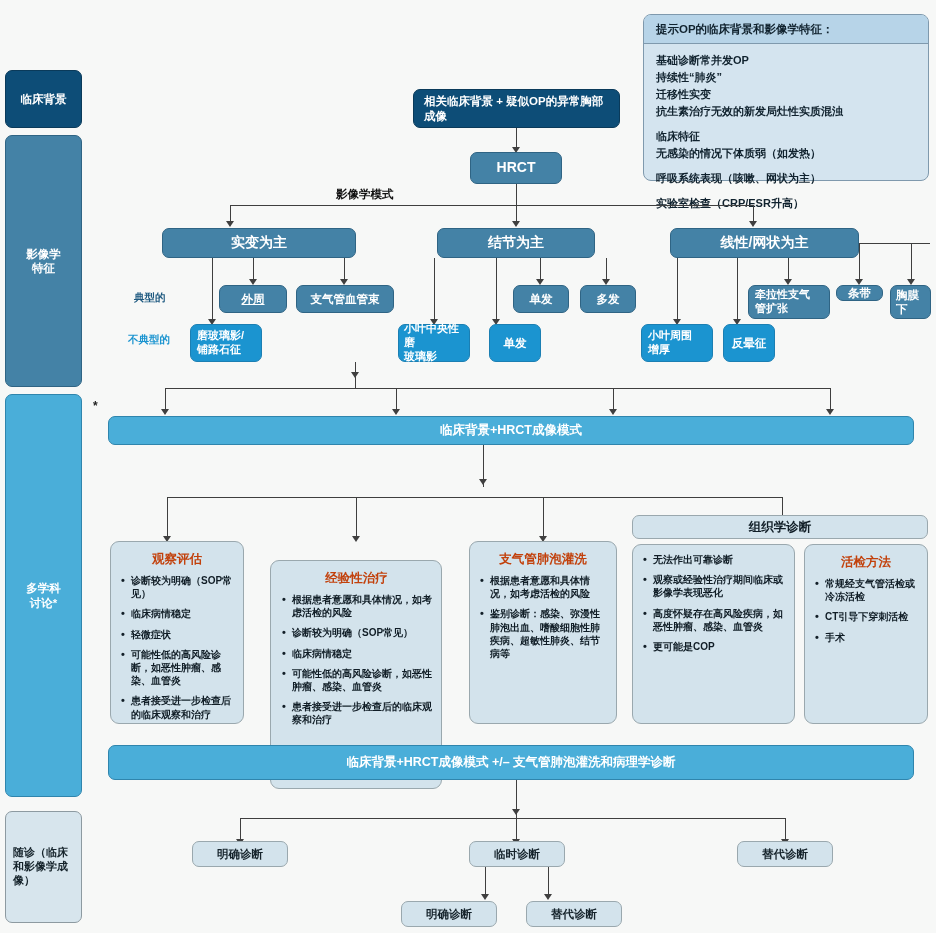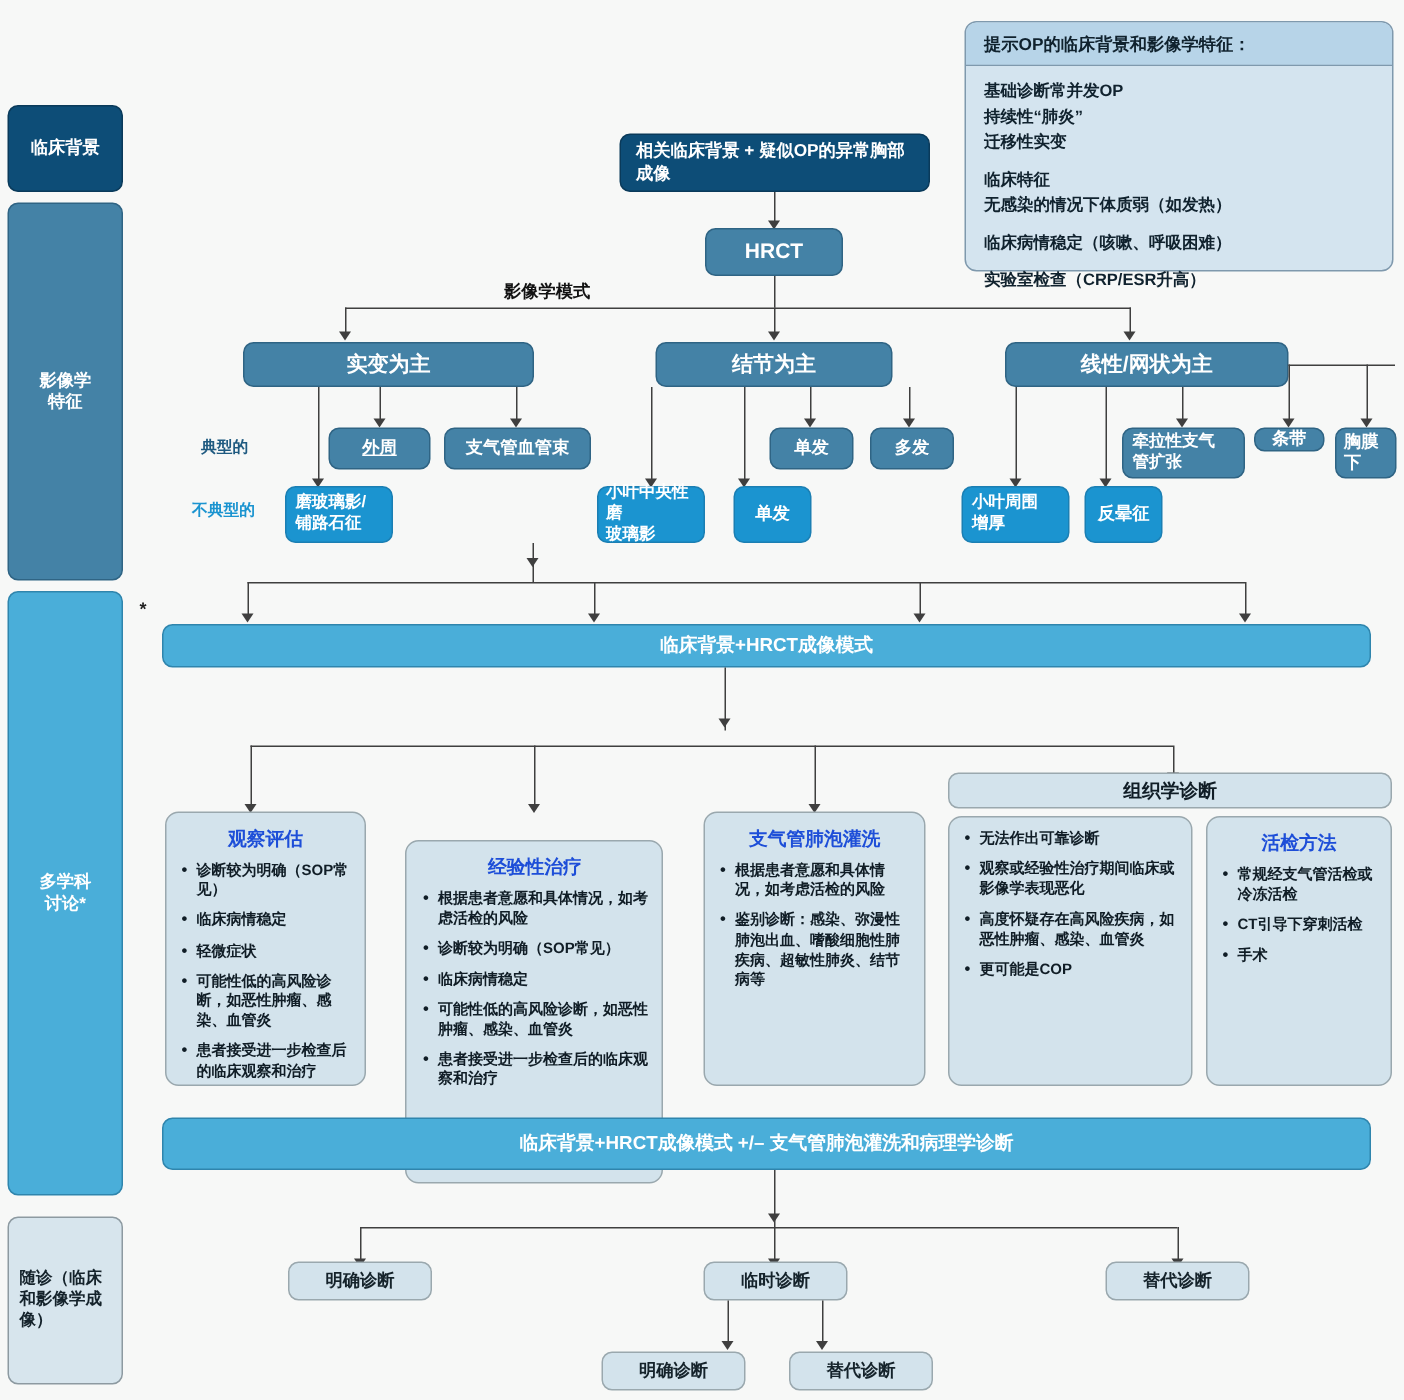--- a/index.html
+++ b/index.html
@@ -27,21 +27,21 @@
   .legend{position:absolute;box-sizing:border-box;background:#d4e4ef;border:1px solid #7f99ad;border-radius:8px;}
   .legend-head{box-sizing:border-box;background:#b7d4e8;border-bottom:1px solid #7f99ad;
                border-radius:7px 7px 0 0;font-weight:bold;font-size:11.5px;color:#10222e;
                padding:7px 10px 6px 12px;}
   .legend-body{padding:9px 12px 8px 12px;font-size:11px;color:#10222e;font-weight:bold;}
   .legend-body .ln{margin:0 0 2px 0;}
   .legend-body .gap{height:8px;}
 
   .panel{position:absolute;box-sizing:border-box;background:#d3e3ec;border:1px solid #9aa8ae;border-radius:9px;
          padding:8px 9px 8px 9px;}
-  .panel h4{margin:1px 0 6px 0;font-size:12.5px;text-align:center;font-weight:bold;color:#1d4ed8;}
+  .panel h4{margin:1px 0 6px 0;font-size:12.5px;text-align:center;font-weight:bold;color:#c2410c;}
   .panel ul{margin:0;padding:0;list-style:none;}
   .panel li{position:relative;font-size:10px;font-weight:bold;color:#101d26;line-height:1.32;
             margin:0 0 7px 0;padding-left:11px;}
   .panel li:before{content:"•";position:absolute;left:1px;top:-1px;font-size:11px;}
 
   .hist-title{position:absolute;box-sizing:border-box;background:#d3e3ec;border:1px solid #9aa8ae;
               border-radius:7px;display:flex;align-items:center;justify-content:center;
               font-size:12.5px;font-weight:bold;color:#101d26;}
 
   
@@ -59,25 +59,26 @@
 <body>
 
 <div id="stage">
 
   <div class="legend" style="left:643px;top:14px;width:286px;height:167px;">
     <div class="legend-head">提示OP的临床背景和影像学特征：</div>
     <div class="legend-body">
       <div class="ln">基础诊断常并发OP</div>
       <div class="ln">持续性“肺炎”</div>
       <div class="ln">迁移性实变</div>
+      <div class="ln">抗生素治疗无效的新发局灶性实质混浊</div>
       <div class="gap"></div>
       <div class="ln">临床特征</div>
       <div class="ln">无感染的情况下体质弱（如发热）</div>
       <div class="gap"></div>
-      <div class="ln">临床病情稳定（咳嗽、呼吸困难）</div>
+      <div class="ln">呼吸系统表现（咳嗽、网状为主）</div>
       <div class="gap"></div>
       <div class="ln">实验室检查（CRP/ESR升高）</div>
     </div>
   </div>
 
   <div class="node n-dark" style="left:5px;top:70px;width:77px;height:58px;font-size:11.5px;">
     <span class="t">临床背景</span>
   </div>
 
   <div class="node n-steel" style="left:5px;top:135px;width:77px;height:252px;font-size:11.5px;">

